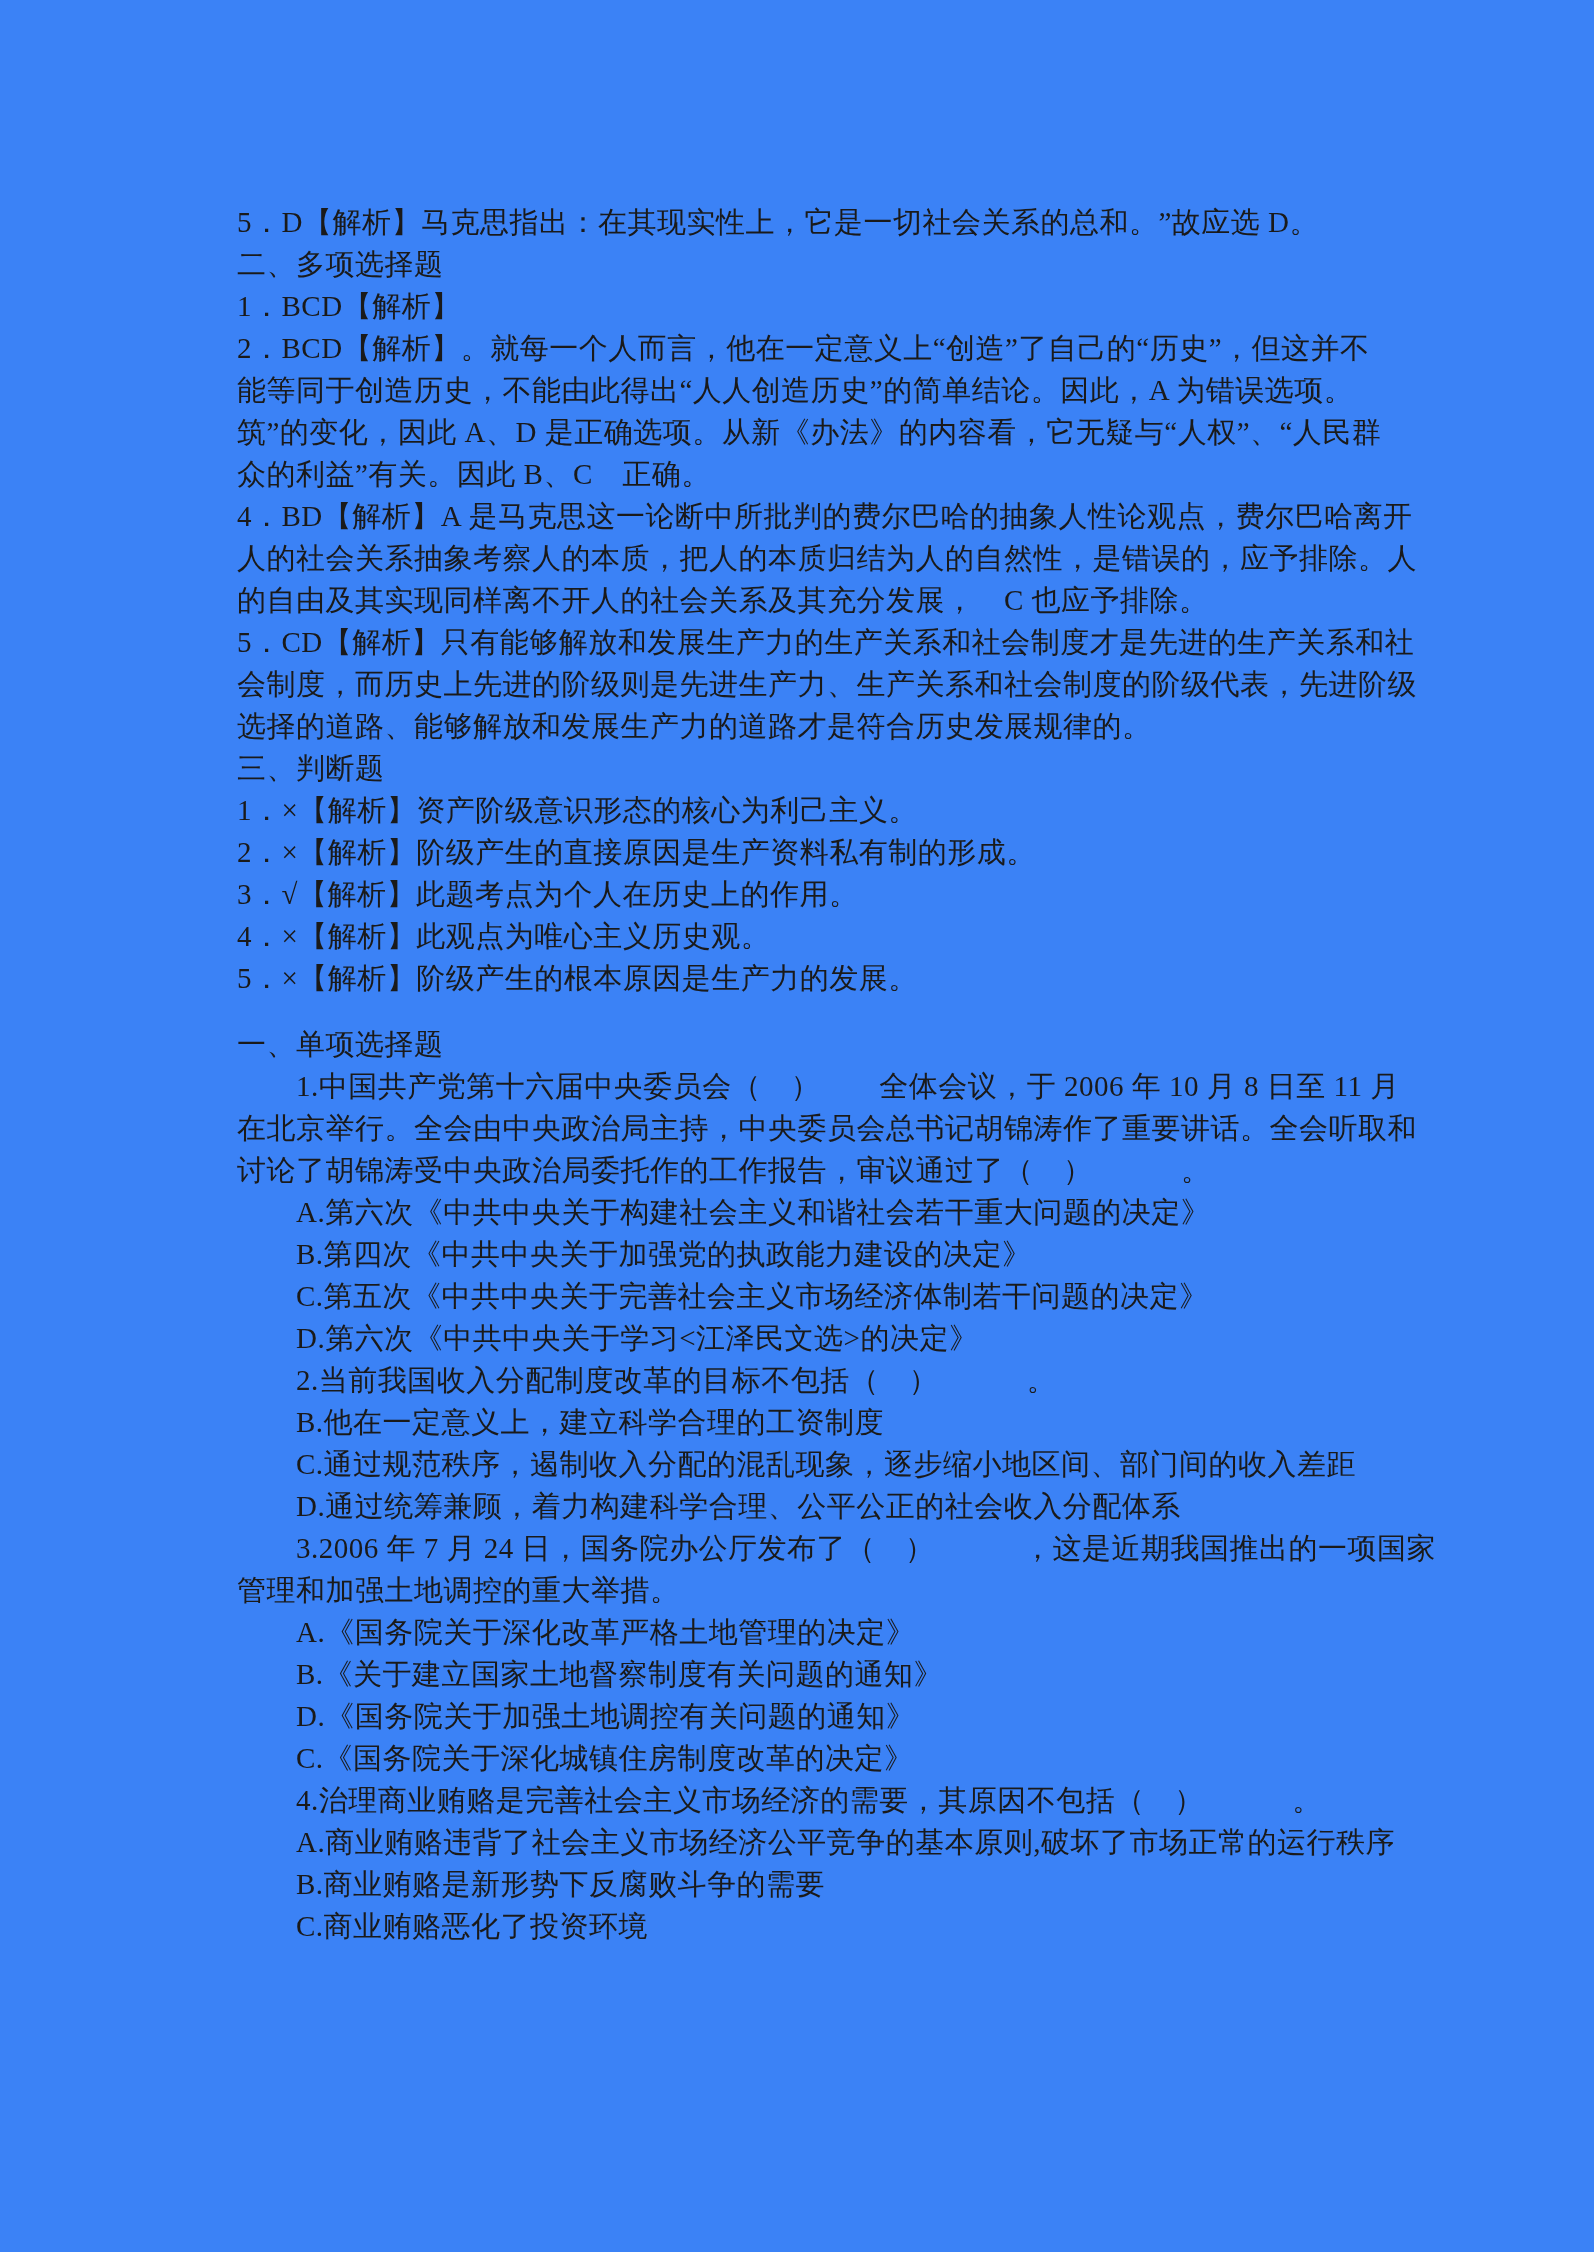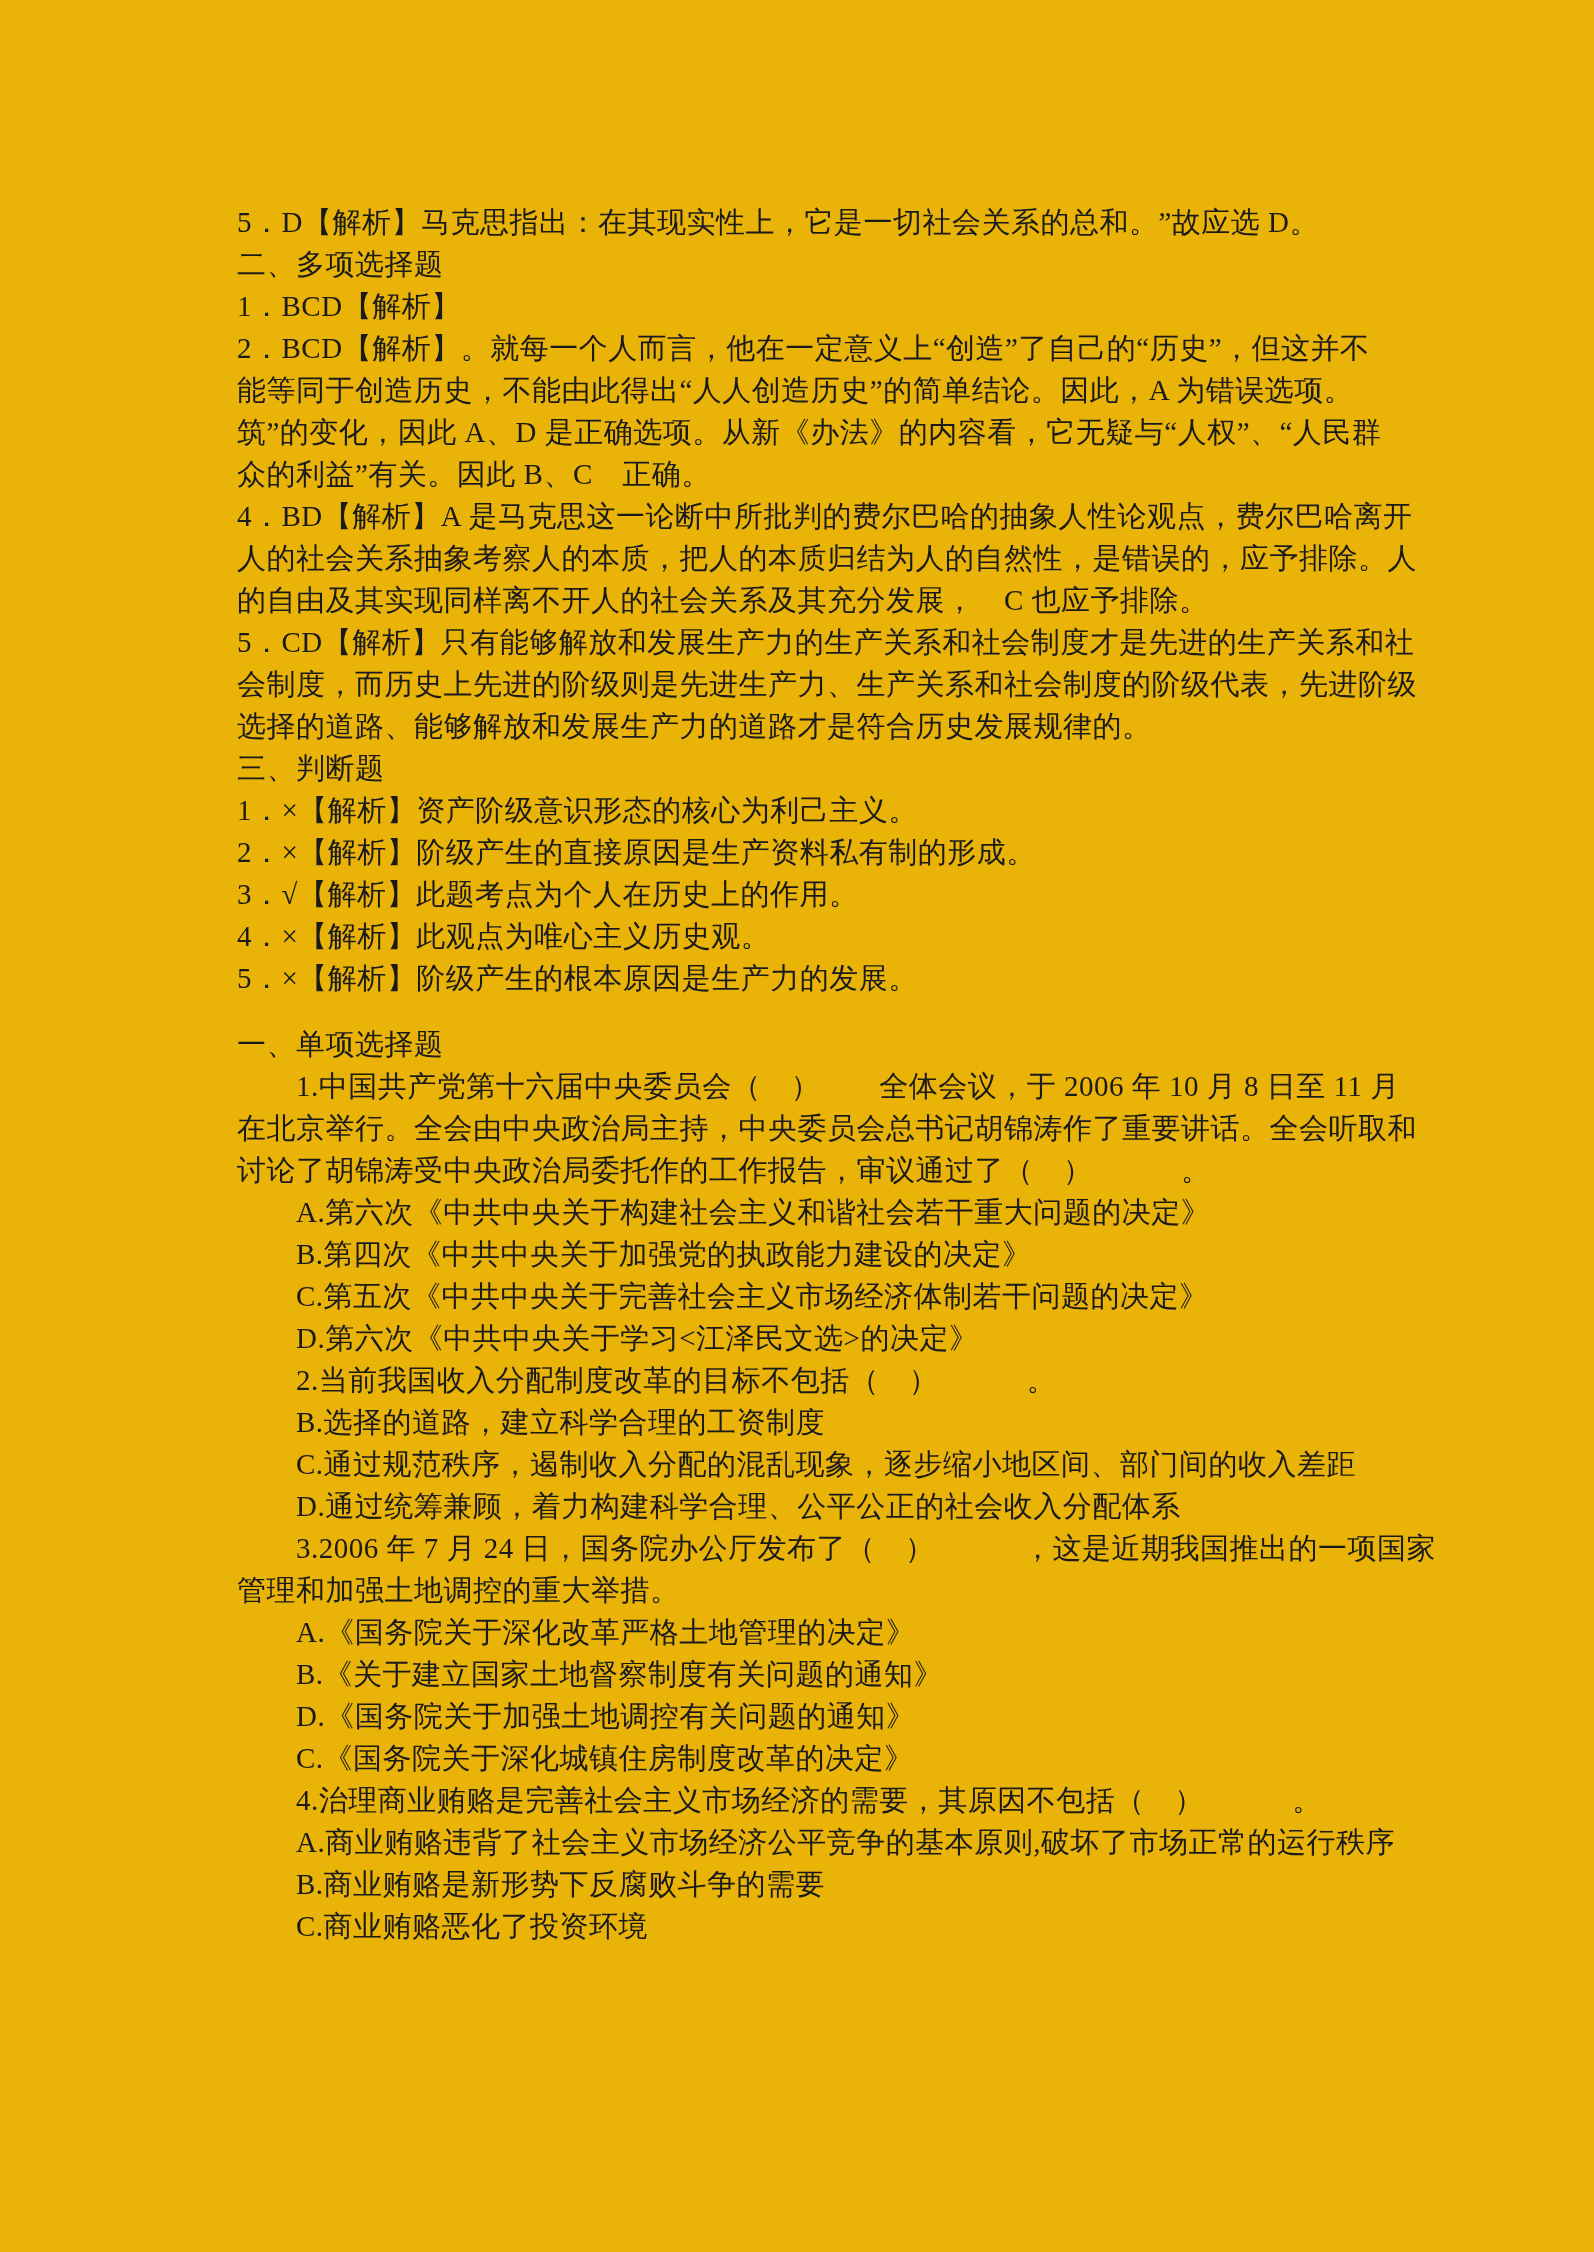--- a/index.html
+++ b/index.html
@@ -32,21 +32,21 @@
     white-space: pre;
     letter-spacing: 0.5px;
   }
   .section-gap {
     height: 24px;
   }
 </style>
 </head>
 <body>
 
-<div class="page" style="background: #eab308;">
+<div class="page" style="background: #3b82f6;">
   <div class="content" style="color: rgb(26, 26, 26);">
     <section class="doc-section">
         <div class="line">5．D【解析】马克思指出：在其现实性上，它是一切社会关系的总和。”故应选 D。</div>
         <div class="line">二、多项选择题</div>
         <div class="line">1．BCD【解析】</div>
         <div class="line">2．BCD【解析】。就每一个人而言，他在一定意义上“创造”了自己的“历史”，但这并不</div>
         <div class="line">能等同于创造历史，不能由此得出“人人创造历史”的简单结论。因此，A 为错误选项。</div>
         <div class="line">筑”的变化，因此 A、D 是正确选项。从新《办法》的内容看，它无疑与“人权”、“人民群</div>
         <div class="line">众的利益”有关。因此 B、C　正确。</div>
         <div class="line">4．BD【解析】A 是马克思这一论断中所批判的费尔巴哈的抽象人性论观点，费尔巴哈离开</div>
@@ -66,21 +66,21 @@
     <section class="doc-section">
         <div class="line">一、单项选择题</div>
         <div class="line">　　1.中国共产党第十六届中央委员会（　）　　全体会议，于 2006 年 10 月 8 日至 11 月</div>
         <div class="line">在北京举行。全会由中央政治局主持，中央委员会总书记胡锦涛作了重要讲话。全会听取和</div>
         <div class="line">讨论了胡锦涛受中央政治局委托作的工作报告，审议通过了（　）　　　。</div>
         <div class="line">　　A.第六次《中共中央关于构建社会主义和谐社会若干重大问题的决定》</div>
         <div class="line">　　B.第四次《中共中央关于加强党的执政能力建设的决定》</div>
         <div class="line">　　C.第五次《中共中央关于完善社会主义市场经济体制若干问题的决定》</div>
         <div class="line">　　D.第六次《中共中央关于学习&lt;江泽民文选&gt;的决定》</div>
         <div class="line">　　2.当前我国收入分配制度改革的目标不包括（　）　　　。</div>
-        <div class="line">　　B.选择的道路，建立科学合理的工资制度</div>
+        <div class="line">　　B.他在一定意义上，建立科学合理的工资制度</div>
         <div class="line">　　C.通过规范秩序，遏制收入分配的混乱现象，逐步缩小地区间、部门间的收入差距</div>
         <div class="line">　　D.通过统筹兼顾，着力构建科学合理、公平公正的社会收入分配体系</div>
         <div class="line">　　3.2006 年 7 月 24 日，国务院办公厅发布了（　）　　　，这是近期我国推出的一项国家</div>
         <div class="line">管理和加强土地调控的重大举措。</div>
         <div class="line">　　A.《国务院关于深化改革严格土地管理的决定》</div>
         <div class="line">　　B.《关于建立国家土地督察制度有关问题的通知》</div>
         <div class="line">　　D.《国务院关于加强土地调控有关问题的通知》</div>
         <div class="line">　　C.《国务院关于深化城镇住房制度改革的决定》</div>
         <div class="line">　　4.治理商业贿赂是完善社会主义市场经济的需要，其原因不包括（　）　　　。</div>
         <div class="line">　　A.商业贿赂违背了社会主义市场经济公平竞争的基本原则,破坏了市场正常的运行秩序</div>

